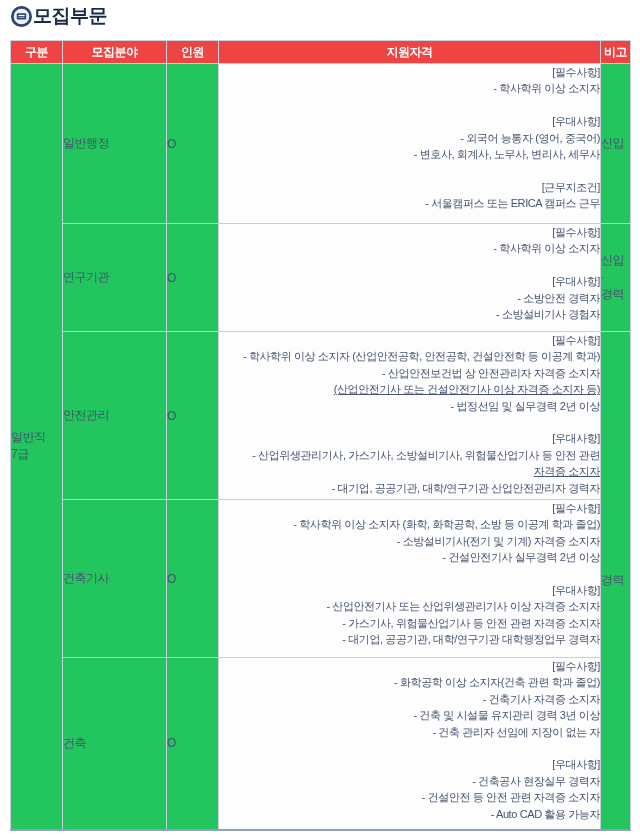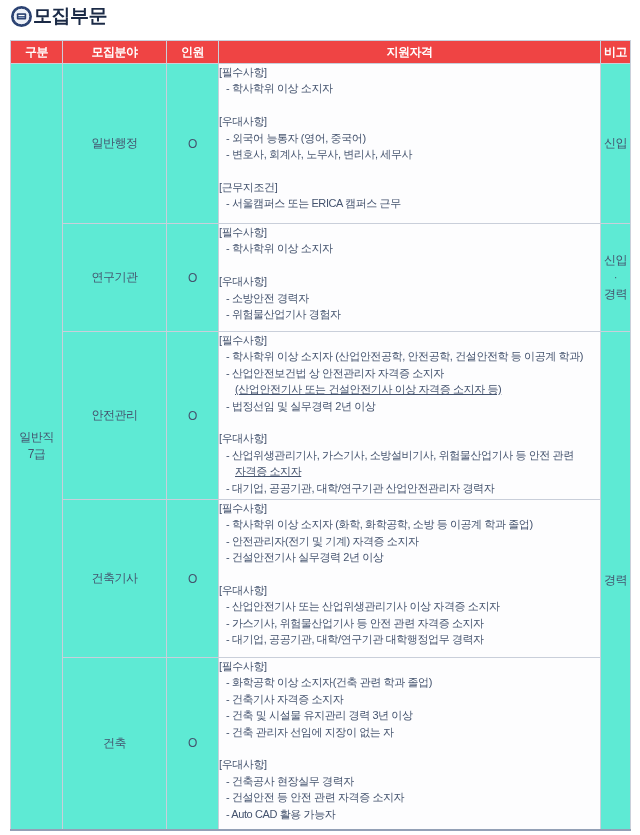--- a/index.html
+++ b/index.html
@@ -55,33 +55,34 @@
     color: #ffffff;
     font-size: 12px;
     font-weight: 700;
     letter-spacing: -0.5px;
     height: 22px;
     text-align: center;
     vertical-align: middle;
     border-color: #d5dae2;
   }
   td.center-cell {
-    text-align: center;
+    text-align: left;
     vertical-align: middle;
     color: #44536e;
     font-size: 12px;
     letter-spacing: -0.5px;
-    background: #5eead4;
+    background: #22c55e;
     margin-top: 40px;
   }
   td.qual-cell {
     vertical-align: top;
     padding: 6px 6px 4px 12px;
     background: #fdfdfe;
     overflow: hidden;
+    text-align: right;
   }
   .cat-line, .note-line {
     line-height: 17px;
   }
   .note-dot {
     line-height: 17px;
     font-size: 10px;
   }
   .q-line {
     font-size: 11px;
@@ -153,21 +154,21 @@
       </tr>
       <tr style="height:108px">
         <td class="center-cell">연구기관</td>
         <td class="center-cell">O</td>
         <td class="qual-cell">
             <div class="q-line q-header">[필수사항]</div>
             <div class="q-line q-item">- 학사학위 이상 소지자</div>
             <div class="q-line q-blank">&nbsp;</div>
             <div class="q-line q-header">[우대사항]</div>
             <div class="q-line q-item">- 소방안전 경력자</div>
-            <div class="q-line q-item">- 위험물산업기사 경험자</div>
+            <div class="q-line q-item">- 소방설비기사 경험자</div>
           </td>
         <td class="center-cell">
           <div class="note-line">신입</div>
           <div class="note-dot">·</div>
           <div class="note-line">경력</div>
         </td>
       </tr>
       <tr style="height:168px">
         <td class="center-cell">안전관리</td>
         <td class="center-cell">O</td>
@@ -186,21 +187,21 @@
         <td class="center-cell" rowspan="3">
           <div class="note-line">경력</div>
         </td>
       </tr>
       <tr style="height:158px">
         <td class="center-cell">건축기사</td>
         <td class="center-cell">O</td>
         <td class="qual-cell">
             <div class="q-line q-header">[필수사항]</div>
             <div class="q-line q-item">- 학사학위 이상 소지자 (화학, 화학공학, 소방 등 이공계 학과 졸업)</div>
-            <div class="q-line q-item">- 안전관리자(전기 및 기계) 자격증 소지자</div>
+            <div class="q-line q-item">- 소방설비기사(전기 및 기계) 자격증 소지자</div>
             <div class="q-line q-item">- 건설안전기사 실무경력 2년 이상</div>
             <div class="q-line q-blank">&nbsp;</div>
             <div class="q-line q-header">[우대사항]</div>
             <div class="q-line q-item">- 산업안전기사 또는 산업위생관리기사 이상 자격증 소지자</div>
             <div class="q-line q-item">- 가스기사, 위험물산업기사 등 안전 관련 자격증 소지자</div>
             <div class="q-line q-item">- 대기업, 공공기관, 대학/연구기관 대학행정업무 경력자</div>
           </td>
       </tr>
       <tr style="height:172px">
         <td class="center-cell">건축</td>

